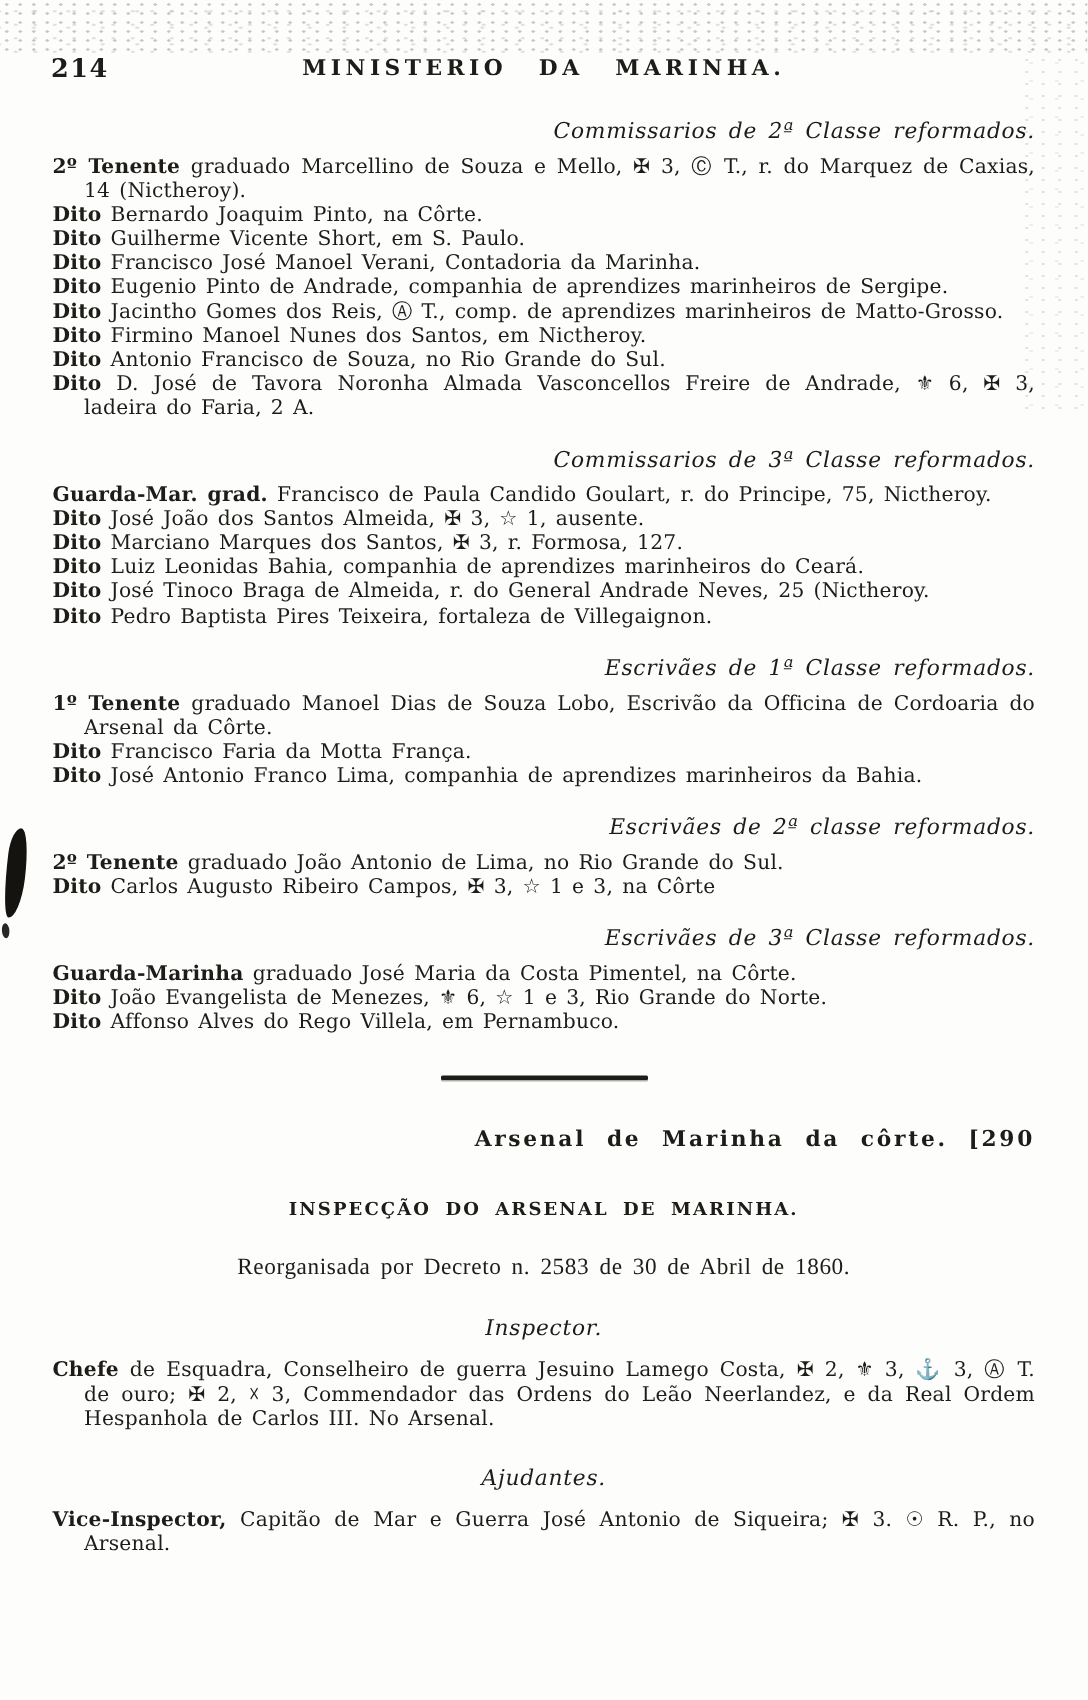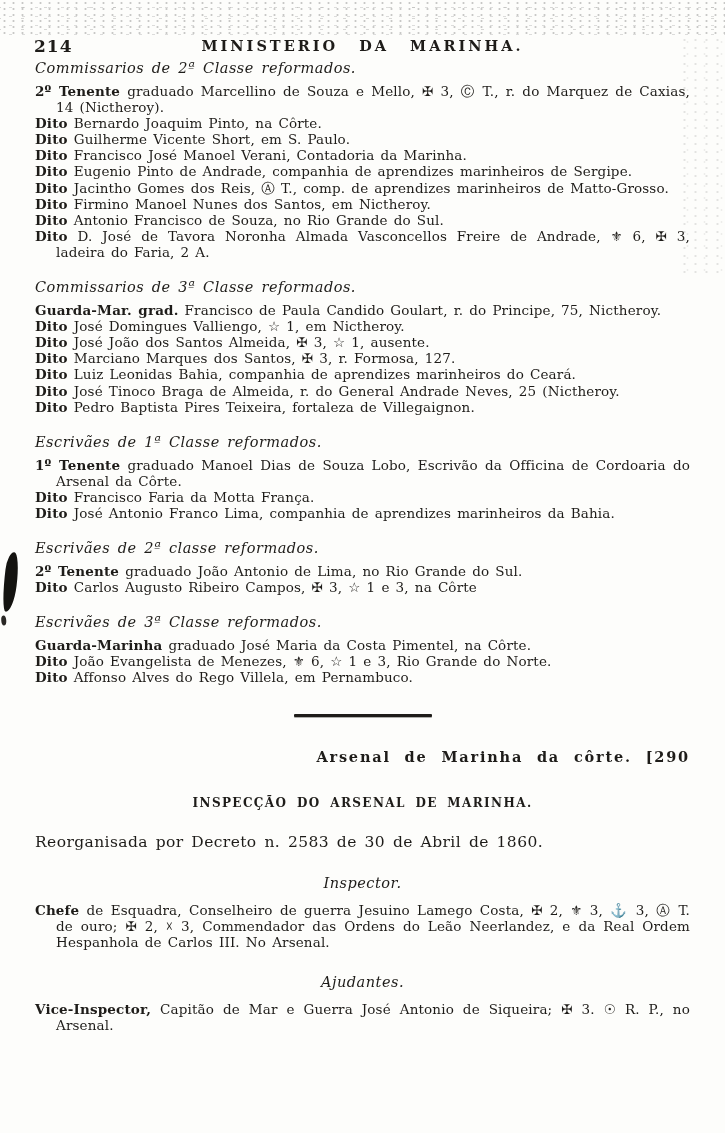--- a/index.html
+++ b/index.html
@@ -45,22 +45,22 @@
   .pagenum{
     position:absolute;left:34px;top:36px;
     font-size:17px;font-weight:700;letter-spacing:1px;
   }
   .ptitle{
     display:block;text-align:center;font-weight:700;font-size:14.5px;
     letter-spacing:3px;word-spacing:13px;
   }
   .content{padding:0 35px;}
   .sh{
-    font-style:italic;font-weight:400;font-size:14.5px;text-align:left;
-    margin:6px 0 7px;letter-spacing:.5px;word-spacing:2.5px;
+    font-style:italic;font-weight:400;font-size:14.5px;text-align:right;
+    margin:26px 0 7px;letter-spacing:.5px;word-spacing:2.5px;
   }
   .sh.gap-lg{margin-top:19px;}
   .entry{
     margin:0;padding-left:21px;text-indent:-21px;
     font-size:13.5px;line-height:16.1px;text-align:justify;
     letter-spacing:.15px;word-spacing:1.6px;
   }
   .entry b{font-weight:700;}
   .divider{
     width:138px;height:3px;background:#1e1c19;margin:28px auto 0;
@@ -68,22 +68,22 @@
   }
   .ars-title{
     text-align:right;font-weight:700;font-size:14.5px;
     letter-spacing:1.8px;word-spacing:7px;margin:31px 0 0;
   }
   .ars-sub{
     text-align:center;font-size:12px;letter-spacing:1.4px;word-spacing:4px;
     margin:31px 0 0;
   }
   .ars-decree{
-    text-align:left;font-size:15.5px;margin:23px 0 0;
-    letter-spacing:.4px;word-spacing:2.5px;
+    text-align:center;font-size:15.5px;margin:23px 0 0;
+    letter-spacing:.4px;word-spacing:2.5px;font-family:Liberation Serif, serif;
   }
   .sub-h{
     font-style:italic;font-weight:400;text-align:center;font-size:14.5px;
     margin:24px 0 11px;letter-spacing:.5px;
   }
 </style>
 </head>
 <body>
 
 <div class="page">
@@ -104,21 +104,20 @@
     <p class="entry"><b>Dito</b> <span>Guilherme Vicente Short, em S. Paulo.</span></p>
     <p class="entry"><b>Dito</b> <span>Francisco José Manoel Verani, Contadoria da Marinha.</span></p>
     <p class="entry"><b>Dito</b> <span>Eugenio Pinto de Andrade, companhia de aprendizes marinheiros de Sergipe.</span></p>
     <p class="entry"><b>Dito</b> <span>Jacintho Gomes dos Reis, Ⓐ T., comp. de aprendizes marinheiros de Matto-Grosso.</span></p>
     <p class="entry"><b>Dito</b> <span>Firmino Manoel Nunes dos Santos, em Nictheroy.</span></p>
     <p class="entry"><b>Dito</b> <span>Antonio Francisco de Souza, no Rio Grande do Sul.</span></p>
     <p class="entry"><b>Dito</b> <span>D. José de Tavora Noronha Almada Vasconcellos Freire de Andrade, ⚜ 6, ✠ 3, ladeira do Faria, 2 A.</span></p>
 
     <h2 class="sh gap-lg">Commissarios de 3ª Classe reformados.</h2>
     <p class="entry"><b>Guarda-Mar. grad.</b> <span>Francisco de Paula Candido Goulart, r. do Principe, 75, Nictheroy.</span></p>
-    <p class="entry"><b>Dito</b> <span>José Domingues Valliengo, ☆ 1, em Nictheroy.</span></p>
     <p class="entry"><b>Dito</b> <span>José João dos Santos Almeida, ✠ 3, ☆ 1, ausente.</span></p>
     <p class="entry"><b>Dito</b> <span>Marciano Marques dos Santos, ✠ 3, r. Formosa, 127.</span></p>
     <p class="entry"><b>Dito</b> <span>Luiz Leonidas Bahia, companhia de aprendizes marinheiros do Ceará.</span></p>
     <p class="entry"><b>Dito</b> <span>José Tinoco Braga de Almeida, r. do General Andrade Neves, 25 (Nictheroy.</span></p>
     <p class="entry"><b>Dito</b> <span>Pedro Baptista Pires Teixeira, fortaleza de Villegaignon.</span></p>
 
     <h2 class="sh gap-lg">Escrivães de 1ª Classe reformados.</h2>
     <p class="entry"><b>1º Tenente</b> <span>graduado Manoel Dias de Souza Lobo, Escrivão da Officina de Cordoaria do Arsenal da Côrte.</span></p>
     <p class="entry"><b>Dito</b> <span>Francisco Faria da Motta França.</span></p>
     <p class="entry"><b>Dito</b> <span>José Antonio Franco Lima, companhia de aprendizes marinheiros da Bahia.</span></p>

